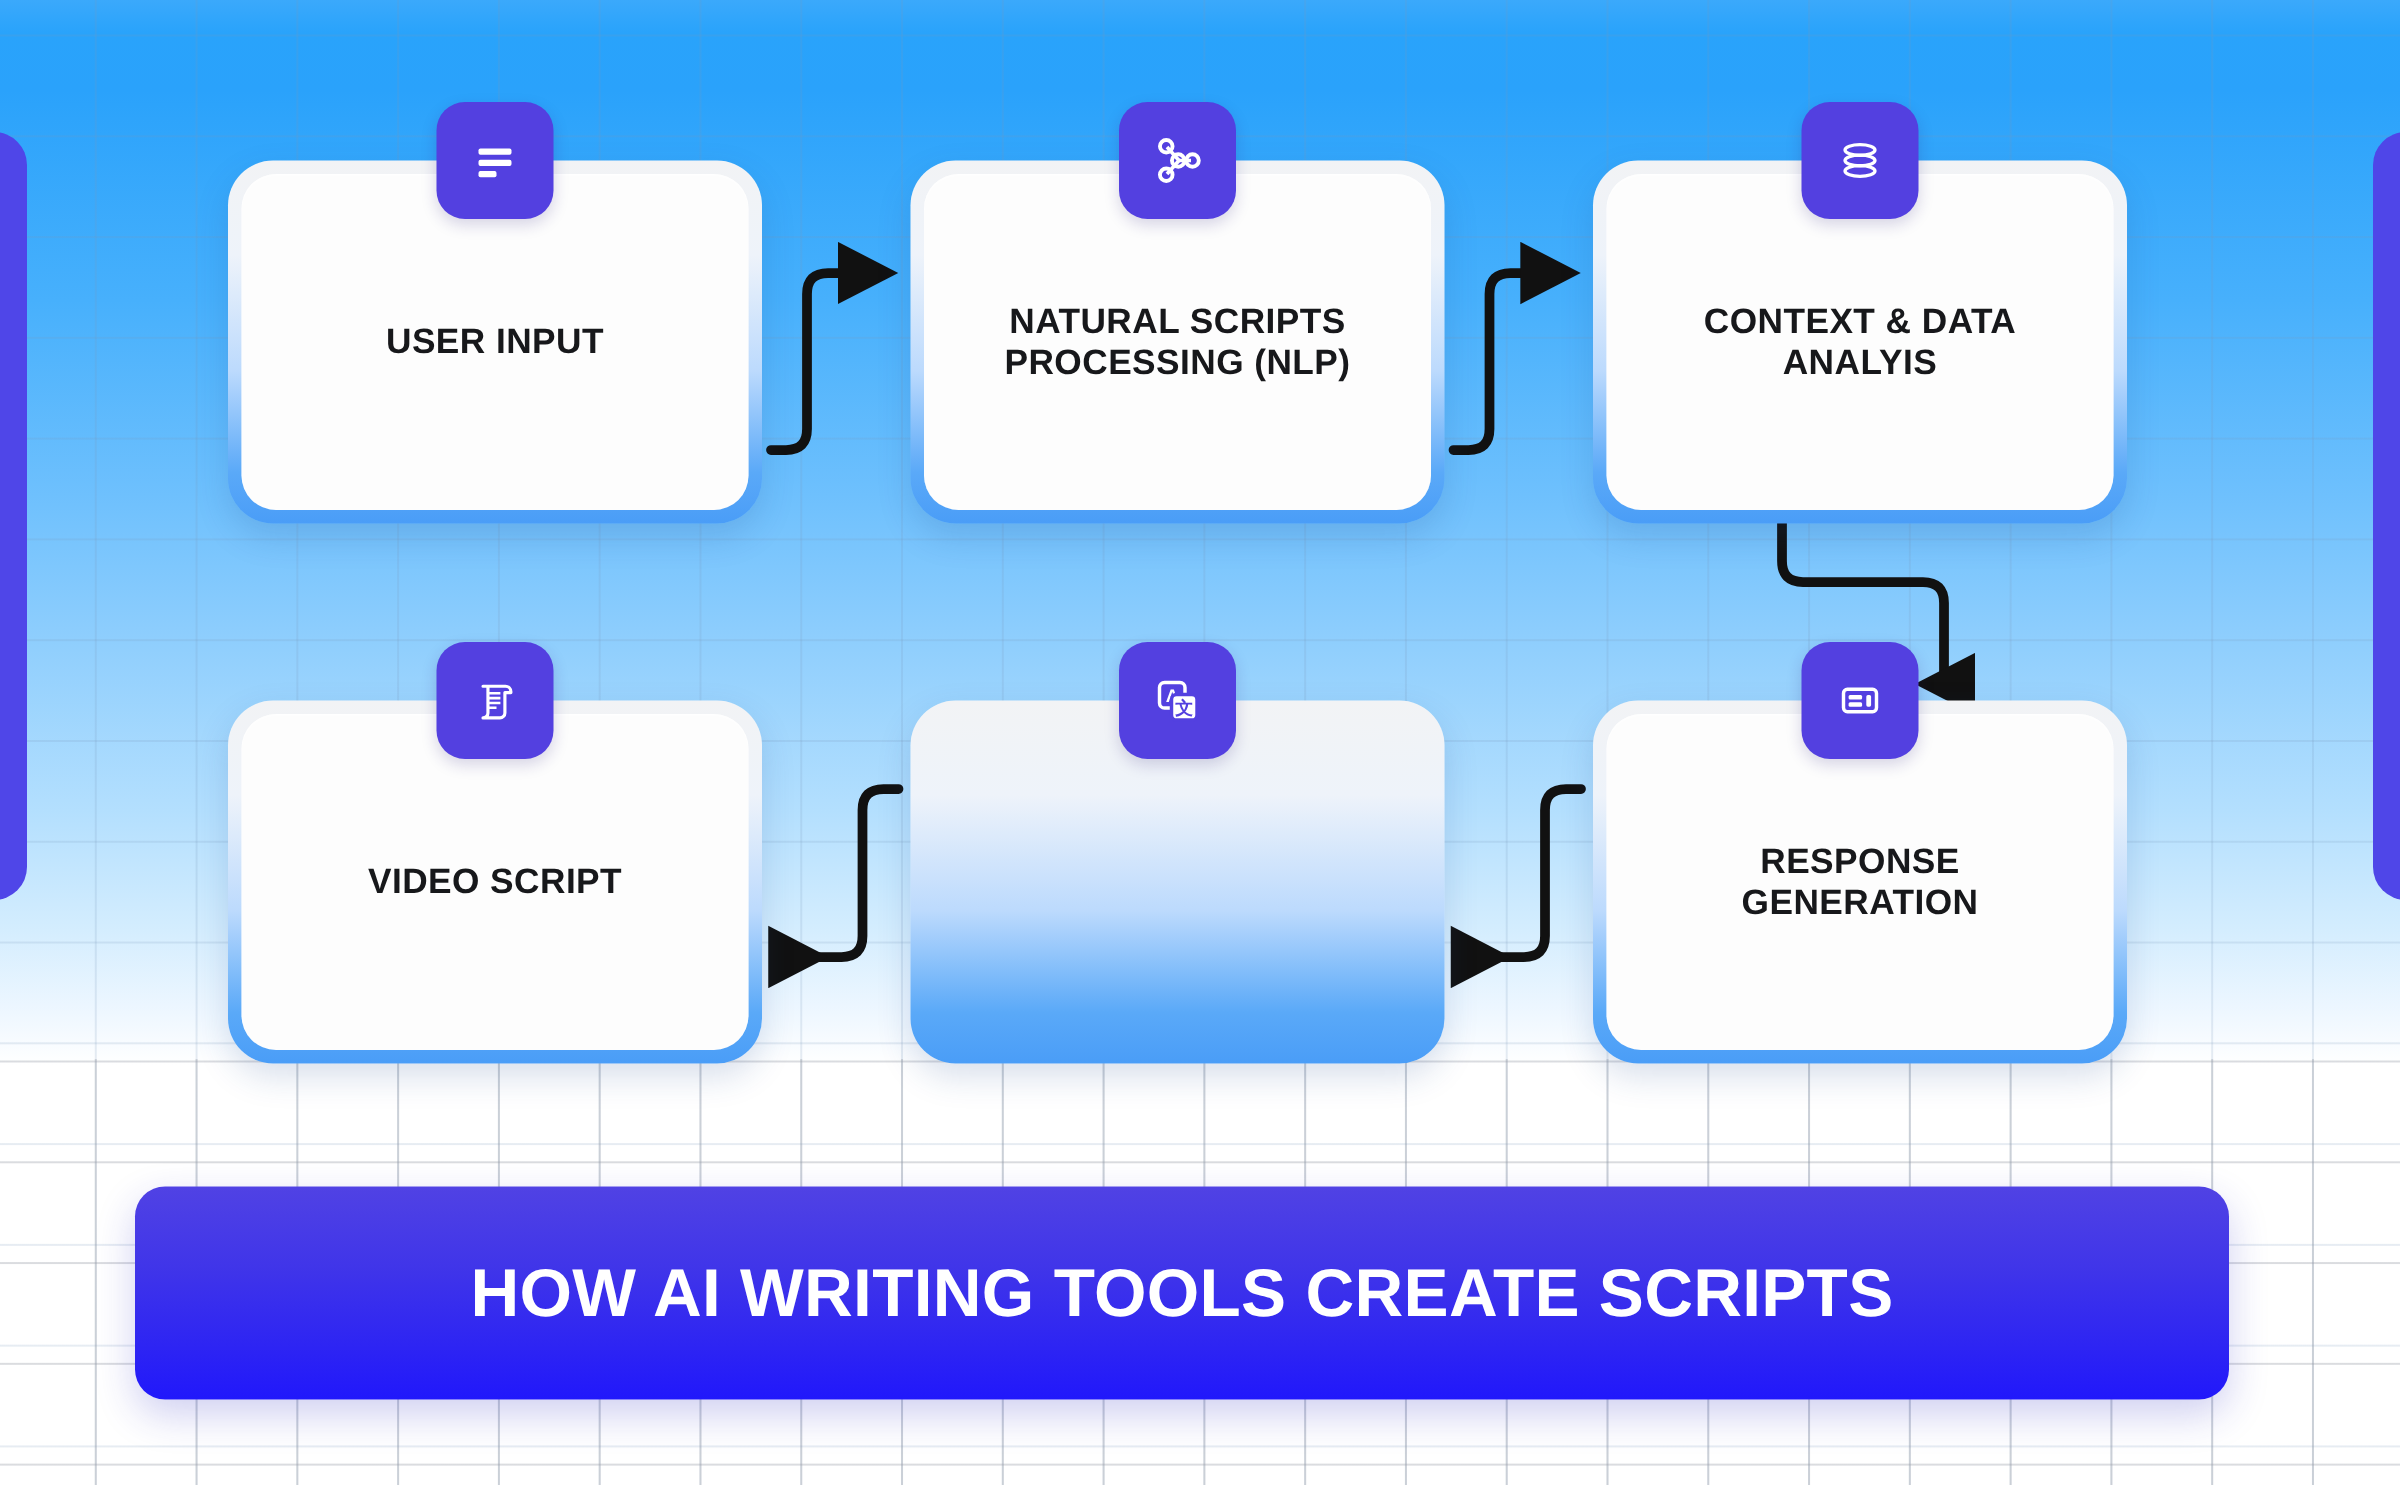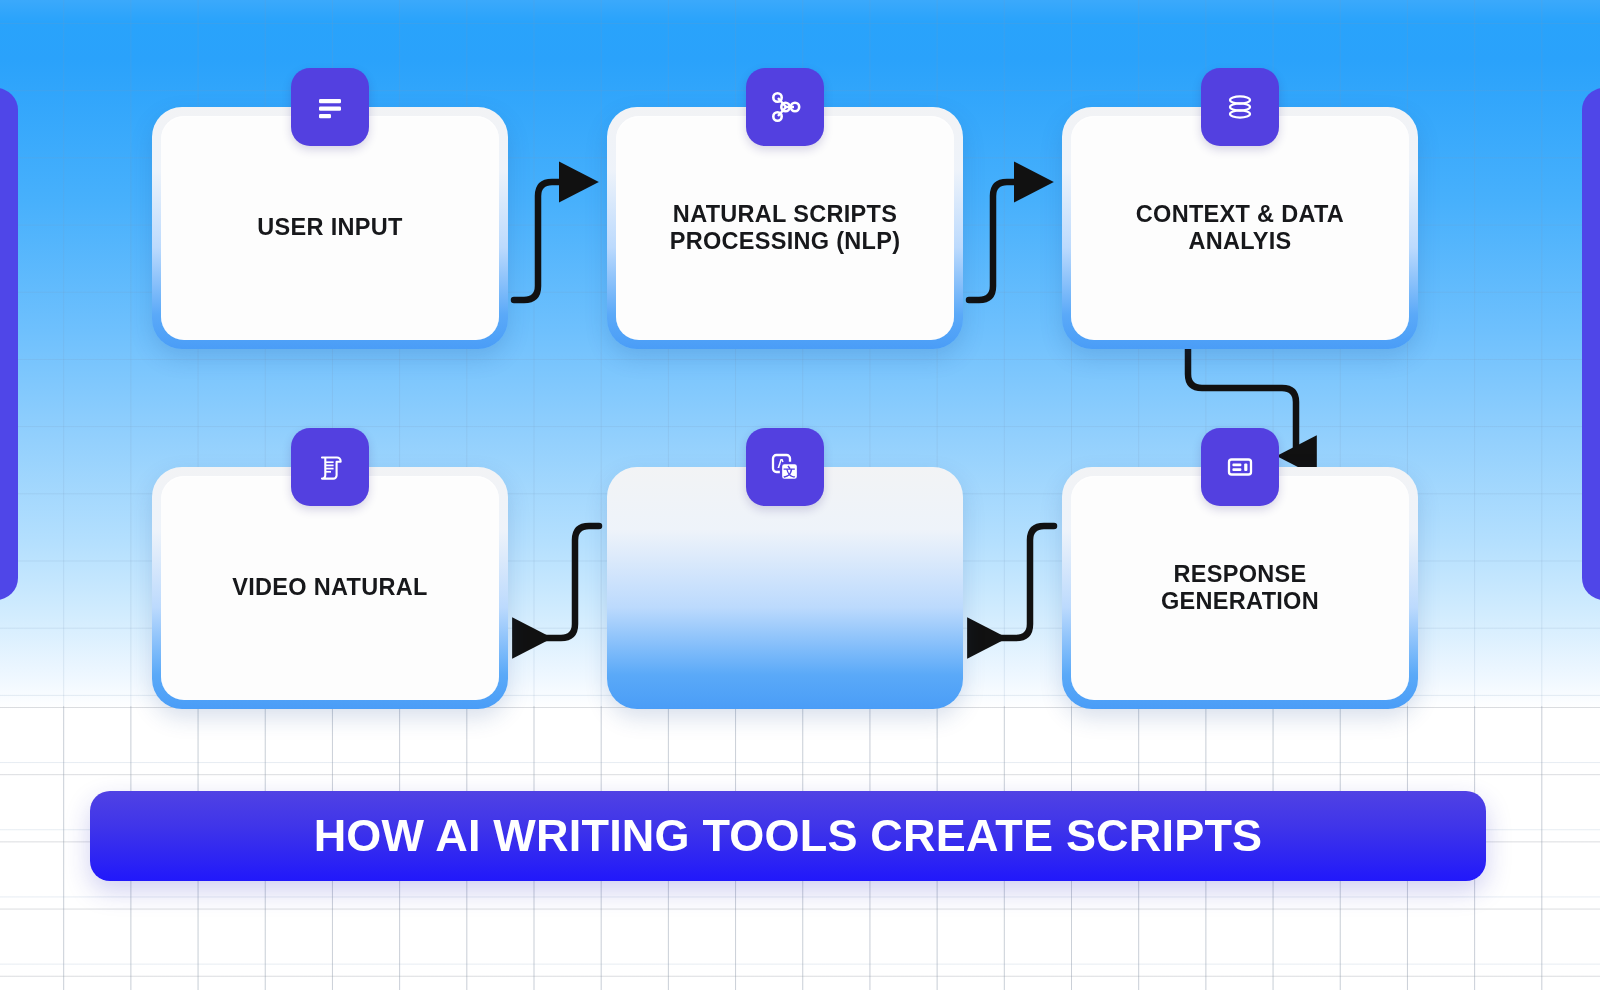--- a/index.html
+++ b/index.html
@@ -107,21 +107,21 @@
   }
   .icon-tile svg { display:block; }
 
   
   .connector { position:absolute; pointer-events:none; }
 
   
   .title-banner {
     position:absolute;
     left:90px; top:791px;
-    width:1396px; height:90px;
+    width:1396px; height:142px;
     border-radius:20px;
     background:linear-gradient(to bottom, #5042e4 0%, #4035e9 38%, #2f26f2 72%, #2118fb 100%);
     display:flex; align-items:center; justify-content:center;
     box-shadow:0 10px 26px rgba(40,40,190,0.22);
   }
   .title-text {
     color:#ffffff;
     font-size:45px;
     font-weight:bold;
     letter-spacing:0.2px;
@@ -229,21 +229,21 @@
         <ellipse cx="19" cy="12" rx="10" ry="3.6" fill="none" stroke="#ffffff" stroke-width="2.2"></ellipse>
         <ellipse cx="19" cy="19" rx="10" ry="3.6" fill="none" stroke="#ffffff" stroke-width="2.2"></ellipse>
         <ellipse cx="19" cy="26" rx="10" ry="3.6" fill="none" stroke="#ffffff" stroke-width="2.2"></ellipse>
       </svg>
     </div>
   </div>
 
   <div class="card" style="left:152px; top:467px;">
     <div class="ring"></div>
     <div class="inner">
-      <div class="card-label">VIDEO NATURAL</div>
+      <div class="card-label">VIDEO SCRIPT</div>
     </div>
     <div class="icon-tile">
       <svg width="38" height="38" viewBox="0 0 38 38">
         <path d="M11 9.5 h15 a3.6 3.6 0 0 1 3.6 3.6 v0.6 h-4 v13.6 a3.3 3.3 0 0 1 -3.3 3.3 h-11.3 a3.3 3.3 0 0 0 3.3 -3.3 v-17.8 z" fill="none" stroke="#ffffff" stroke-width="2.1" stroke-linejoin="round"></path>
         <line x1="14.4" y1="14.2" x2="22.6" y2="14.2" stroke="#ffffff" stroke-width="1.7"></line>
         <line x1="14.4" y1="17.4" x2="22.6" y2="17.4" stroke="#ffffff" stroke-width="1.7"></line>
         <line x1="14.4" y1="20.6" x2="22.6" y2="20.6" stroke="#ffffff" stroke-width="1.7"></line>
         <line x1="14.4" y1="23.8" x2="20.0" y2="23.8" stroke="#ffffff" stroke-width="1.7"></line>
       </svg>
     </div>

